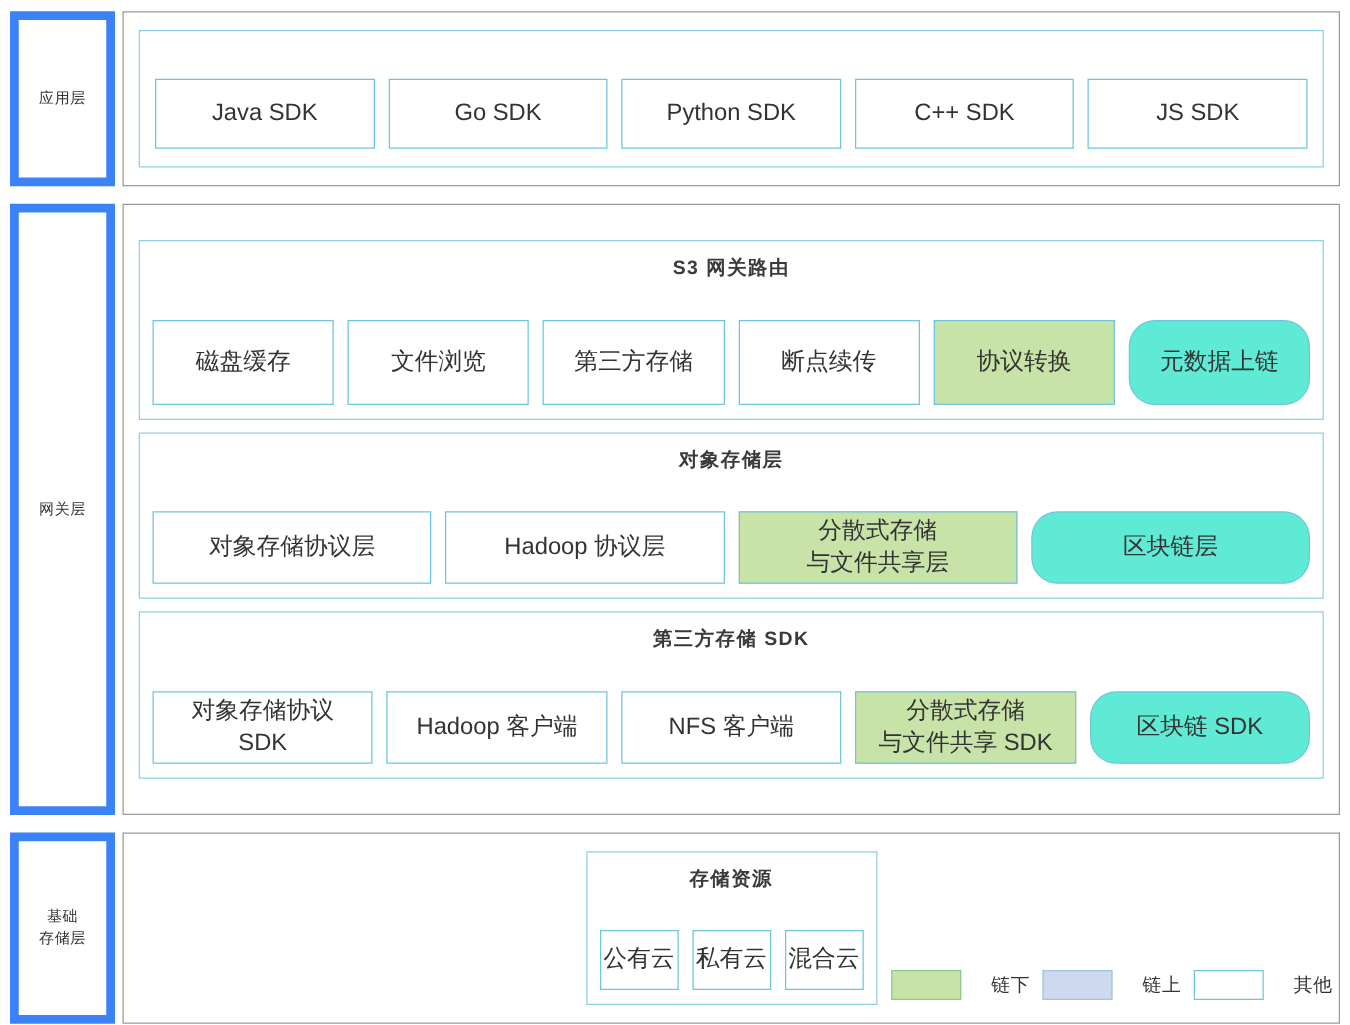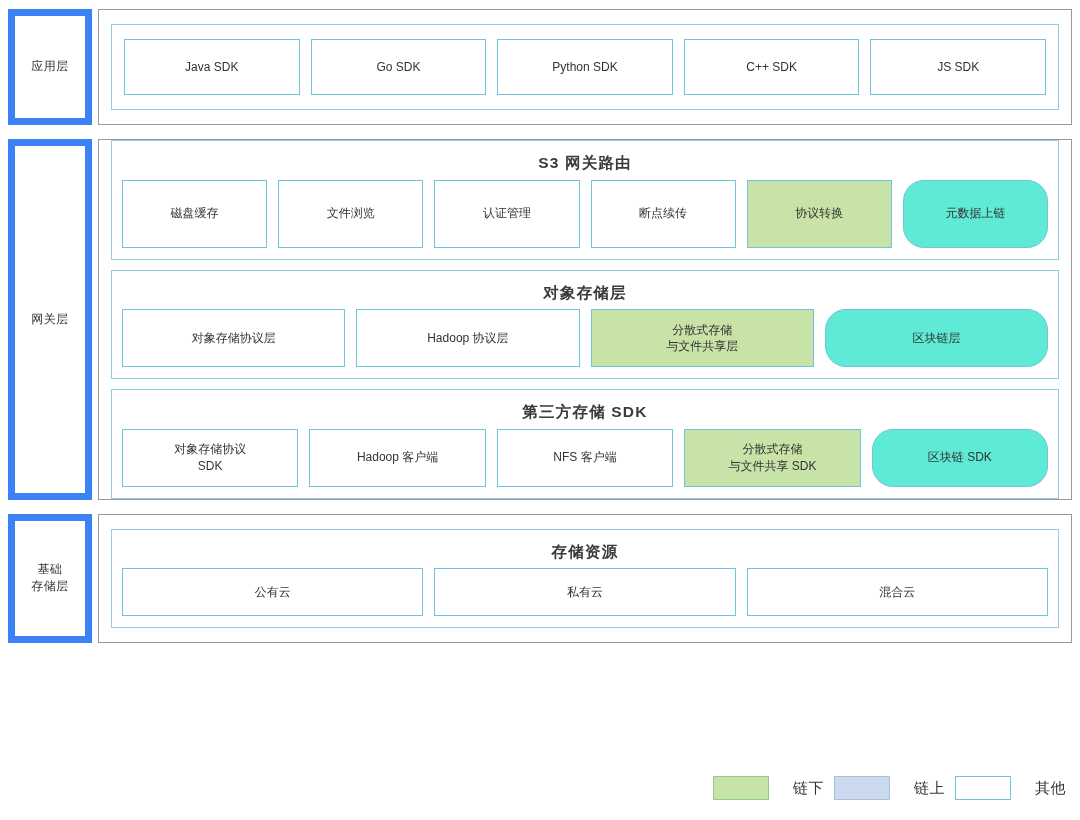--- a/index.html
+++ b/index.html
@@ -36,21 +36,21 @@
     letter-spacing: 0.5px;
     color: #333;
     box-sizing: border-box;
   }
   .layer-body {
     flex: 1 1 auto;
     margin-left: 6px;
     border: 1px solid #9a9a9a;
     background: #fff;
     box-sizing: border-box;
-    padding: 0 12px;
+    padding: 28px 12px;
     display: flex;
     flex-direction: column;
     gap: 10px;
   }
 
   
   .panel {
     border: 1.6px solid #8dcfe4;
     background: #fff;
     box-sizing: border-box;
@@ -75,25 +75,26 @@
   
   .box {
     flex: 1 1 0;
     border: 1.8px solid #6fc4de;
     background: #ffffff;
     box-sizing: border-box;
     display: flex;
     align-items: center;
     justify-content: center;
     text-align: center;
-    font-size: 12px;
+    font-size: 19px;
     line-height: 1.35;
     color: #333;
     white-space: pre-line;
     padding: 4px 2px;
+    margin-top: 24px;
   }
   .box.offchain { background: #c8e3a8; }
   .box.onchain  { background: #5eead4; border-radius: 21px; }
 
   
   .h-app   { height: 56px; }
   .h-std   { height: 68px; }
   .h-tall  { height: 58px; }
   .h-res   { height: 48px; }
 
@@ -150,21 +151,21 @@
 
 <div class="layer-row">
   <div class="layer-label">网关层</div>
   <div class="layer-body">
 
     <div class="panel">
       <div class="panel-title">S3 网关路由</div>
       <div class="panel-row">
         <div class="box h-std">磁盘缓存</div>
         <div class="box h-std">文件浏览</div>
-        <div class="box h-std">认证管理</div>
+        <div class="box h-std">第三方存储</div>
         <div class="box h-std">断点续传</div>
         <div class="box h-std offchain">协议转换</div>
         <div class="box h-std onchain">元数据上链</div>
       </div>
     </div>
 
     <div class="panel">
       <div class="panel-title">对象存储层</div>
       <div class="panel-row">
         <div class="box h-tall">对象存储协议层</div>
@@ -189,21 +190,21 @@
     </div>
 
   </div>
 </div>
 
 <div class="spacer-sm" style="height:14px;"></div>
 
 <div class="layer-row">
   <div class="layer-label" style="white-space:pre-line;">基础
 存储层</div>
-  <div class="layer-body" style="padding:14px 12px;">
+  <div class="layer-body" style="padding:14px 12px;align-items:center;">
     <div class="panel">
       <div class="panel-title">存储资源</div>
       <div class="panel-row">
         <div class="box h-res">公有云</div>
         <div class="box h-res">私有云</div>
         <div class="box h-res">混合云</div>
       </div>
     </div>
   </div>
 </div>

